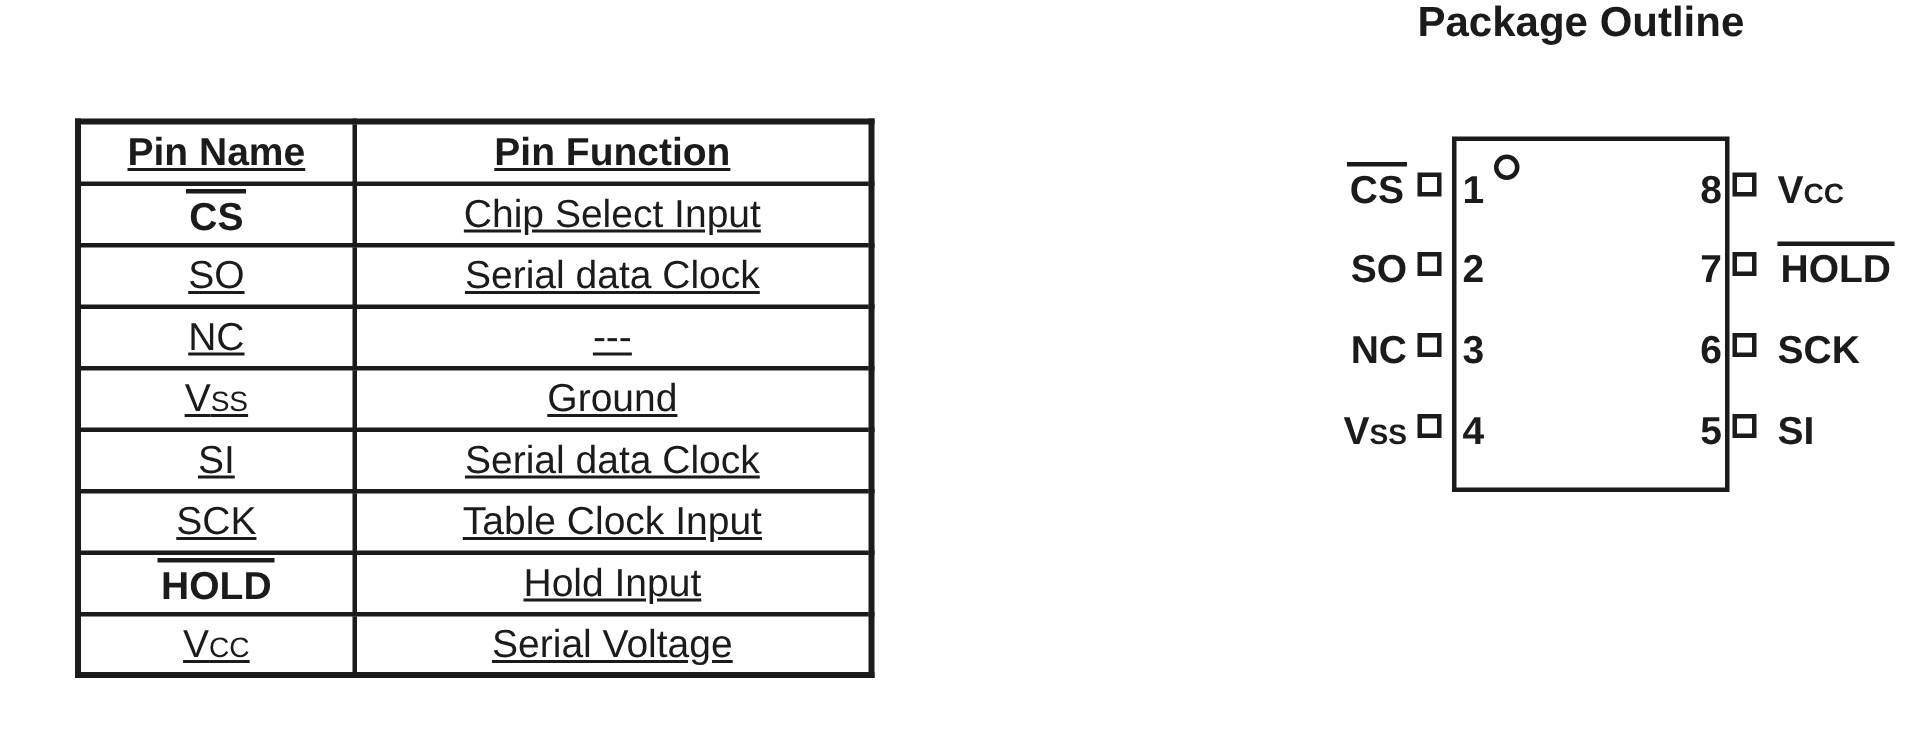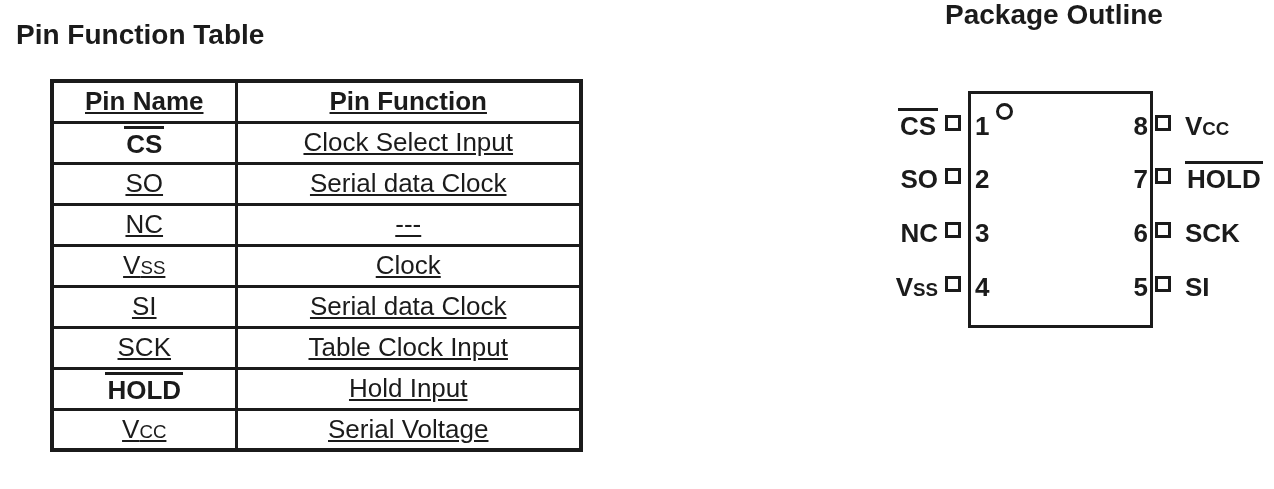--- a/index.html
+++ b/index.html
@@ -98,49 +98,48 @@
   .pin-label.left{left:0;width:78px;text-align:right;}
   .pin-label.right{left:325px;width:92px;text-align:left;}
   .pin-number.left{left:115px;width:40px;text-align:left;}
   .pin-number.right{left:230px;width:58px;text-align:right;}
 </style>
 </head>
 <body>
 
 <div class="canvas">
 
-  <h1 id="left-title" class="section-title">Pin Function Table</h1>
 
   <table class="pin-table">
     <colgroup>
       <col style="width:184px">
       <col style="width:345px">
     </colgroup>
     <thead>
       <tr>
         <th>Pin Name</th>
         <th>Pin Function</th>
       </tr>
     </thead>
     <tbody>
         <tr>
           <td><span class="overline b">CS</span></td>
-          <td>Clock Select Input</td>
+          <td>Chip Select Input</td>
         </tr>
         <tr>
           <td><span>SO</span></td>
           <td>Serial data Clock</td>
         </tr>
         <tr>
           <td><span>NC</span></td>
           <td>---</td>
         </tr>
         <tr>
           <td><span>V<span class="sm">SS</span></span></td>
-          <td>Clock</td>
+          <td>Ground</td>
         </tr>
         <tr>
           <td><span>SI</span></td>
           <td>Serial data Clock</td>
         </tr>
         <tr>
           <td><span>SCK</span></td>
           <td>Table Clock Input</td>
         </tr>
         <tr>

